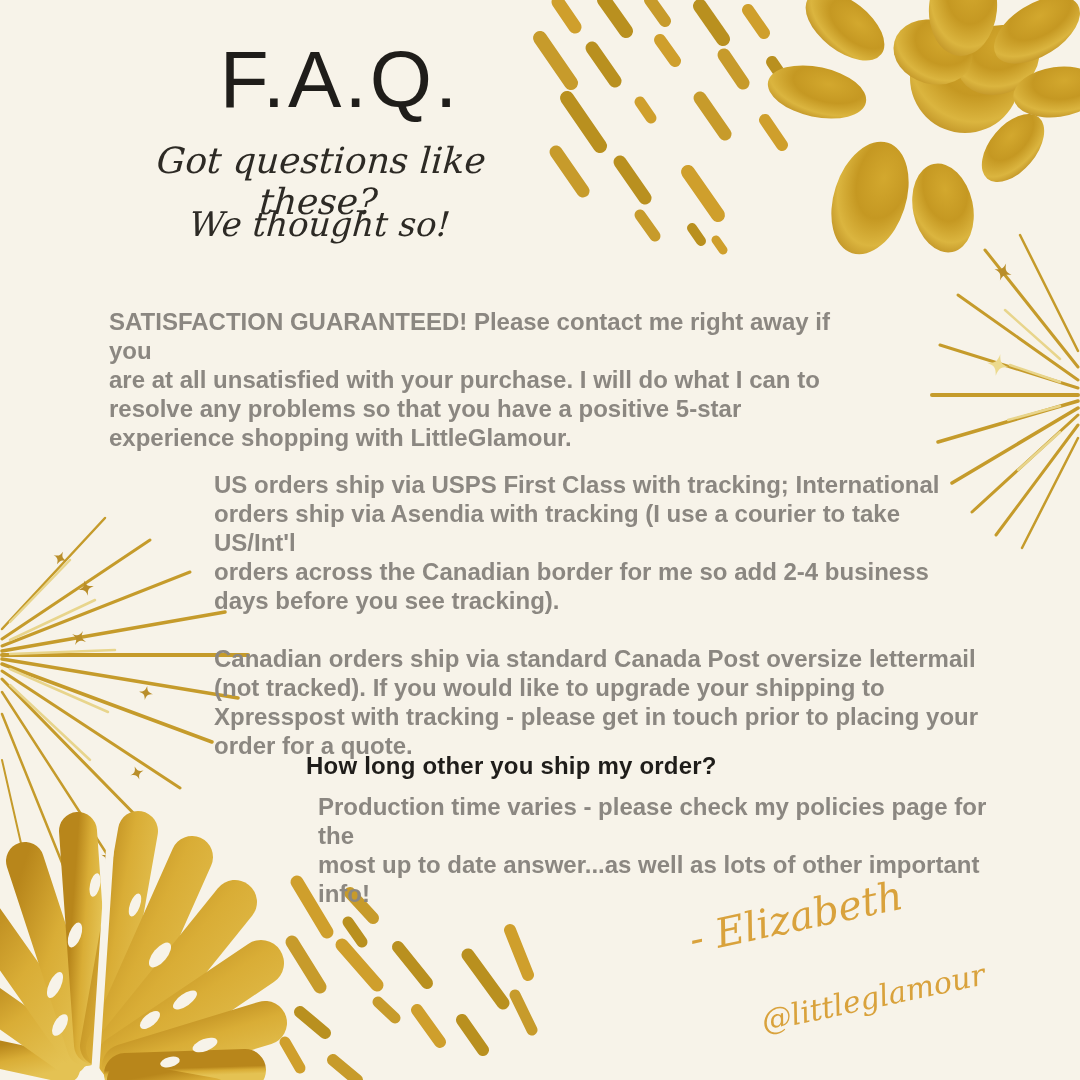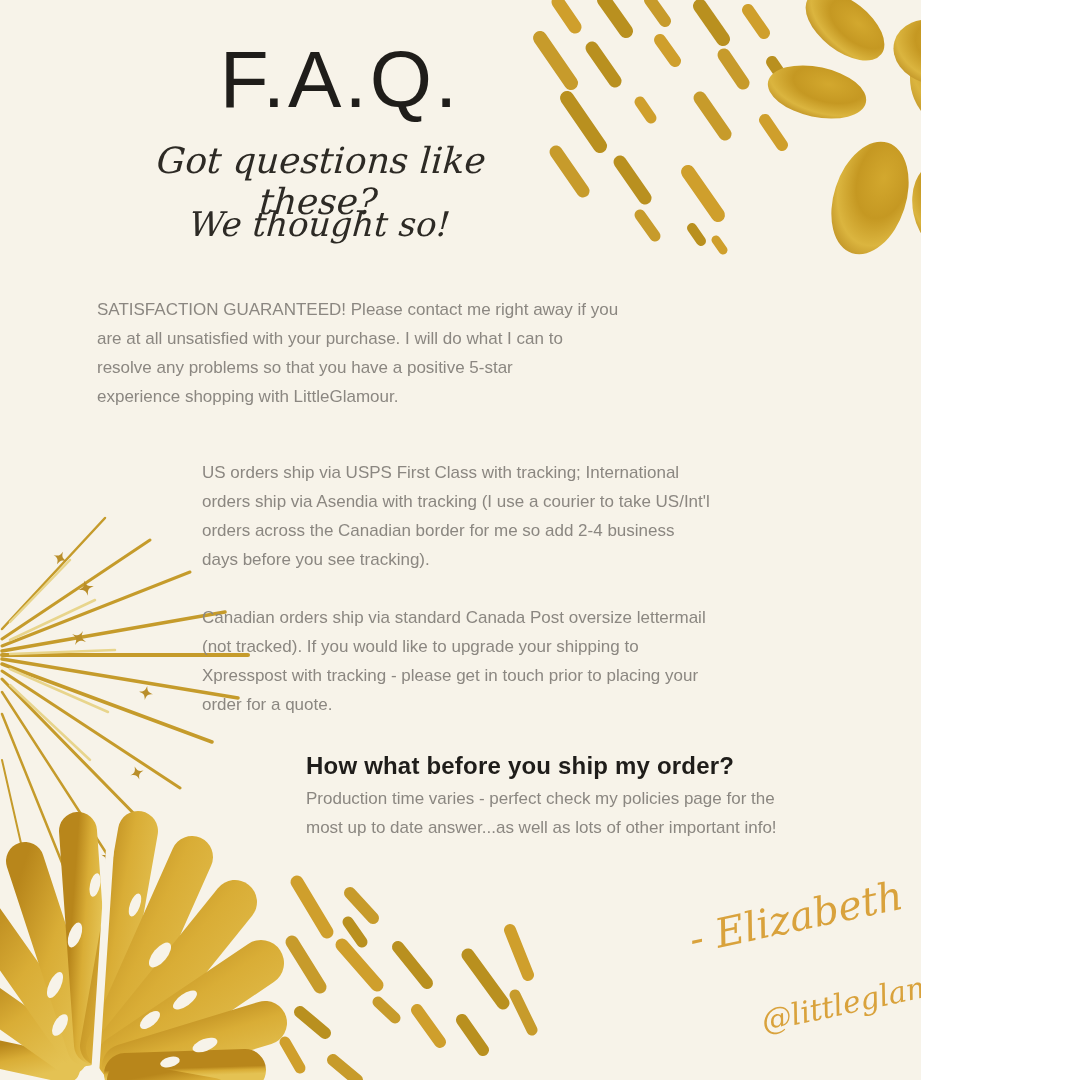--- a/index.html
+++ b/index.html
@@ -1,37 +1,37 @@
 <!DOCTYPE html>
 <html style="--background: #F7F3E9; --heading-text: #1F1D1A; --body-text: #8B8781; --script-text: #2D2A25; --gold: #C79B2B; --gold-dark: #B8891F; --gold-light: #DCAE33; --gold-pale: #E8D58C; --signature-gold: #D9A23C;"><head>
 <meta charset="utf-8">
 <style>
   html,body{margin:0;padding:0;}
   .canvas{
-    position:relative;width:921px;height:1080px;overflow:hidden;
+    position:relative;width:1080px;height:1080px;overflow:hidden;
     background:var(--background,#F7F3E9);
     font-family:"Liberation Sans",sans-serif;
   }
   .faq-title{
     position:absolute;left:150px;top:34px;width:380px;text-align:center;
     font-size:80px;font-weight:300;letter-spacing:3px;color:var(--heading-text,#1F1D1A);
   }
   .tagline{
     position:absolute;font-family:"DejaVu Serif",serif;font-style:italic;
     color:var(--script-text,#2D2A25);text-align:center;transform:skewX(-4deg);
   }
   .tagline-1{left:95px;top:140px;width:450px;font-size:36px;}
   .tagline-2{left:170px;top:204px;width:300px;font-size:34px;}
   .faq{position:absolute;}
   .faq h2{
     margin:0 0 4px 0;font-size:24px;font-weight:700;letter-spacing:.2px;
     color:var(--heading-text,#1F1D1A);
   }
   .faq p{
-    margin:0;font-size:17px;line-height:29px;font-weight:400;
+    margin:12px;font-size:24px;line-height:29px;font-weight:700;
     color:var(--body-text,#8B8781);white-space:pre-line;
   }
   .faq-1{left:97px;top:295px;width:770px;}
   .faq-2{left:202px;top:458px;width:790px;}
   .faq-3{left:306px;top:752px;width:730px;}
   .sig{
     position:absolute;font-family:"DejaVu Serif",serif;font-style:italic;
     color:var(--signature-gold,#D9A23C);text-align:center;transform:rotate(-12deg);
   }
   .sig-name{left:646px;top:894px;width:300px;font-size:40px;}
@@ -222,21 +222,21 @@
 orders across the Canadian border for me so add 2-4 business
 days before you see tracking).
 
 Canadian orders ship via standard Canada Post oversize lettermail
 (not tracked). If you would like to upgrade your shipping to
 Xpresspost with tracking - please get in touch prior to placing your
 order for a quote.</p>
   </article>
 
   <article class="faq faq-3">
-    <h2>How what before you ship my order?</h2>
-    <p>Production time varies - perfect check my policies page for the
+    <h2>How long other you ship my order?</h2>
+    <p>Production time varies - please check my policies page for the
 most up to date answer...as well as lots of other important info!</p>
   </article>
 
   <div class="sig sig-name">- Elizabeth</div>
   <div class="sig sig-handle">@littleglamour</div>
 
 </div>
 
 </body></html>

